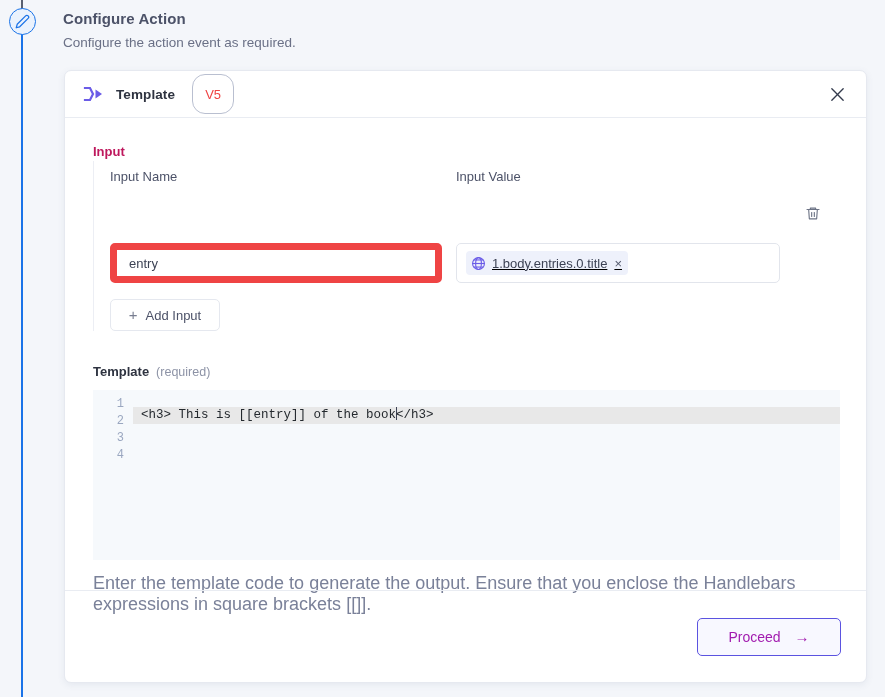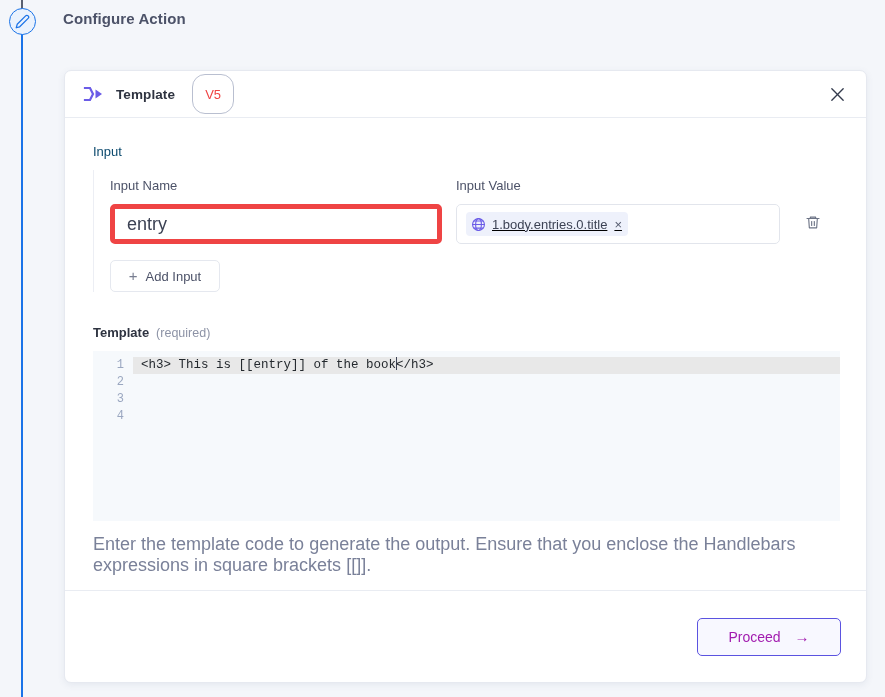--- a/index.html
+++ b/index.html
@@ -125,50 +125,50 @@
 
   
   #card-body {
     padding: 26px 28px 0 28px;
     height: 520px;
     position: relative;
   }
 
   #input-section-label {
     font-size: 13px;
-    font-weight: normal;
-    color: #0c4a6e;
-    margin-bottom: 11px;
+    font-weight: bold;
+    color: #be185d;
+    margin-bottom: 2px;
   }
 
   #input-group {
     border-left: 1px solid #eceef4;
     padding-left: 16px;
     padding-top: 8px;
   }
 
   #input-row {
     display: flex;
     align-items: flex-start;
   }
-  .field-block { display: flex; flex-direction: column; }
+  .field-block { display: flex; flex-direction: column; gap: 48px; }
   .field-label {
     font-size: 13px;
     color: #4c5268;
     margin-bottom: 11px;
   }
   #input-name-block { width: 332px; }
   #input-name-field {
     width: 332px;
     height: 40px;
-    border: 5px solid #ef4444;
+    border: 7px solid #ef4444;
     border-radius: 5px;
     background: #fff;
     font-family: "Liberation Sans", sans-serif;
-    font-size: 18px;
+    font-size: 13px;
     color: #3c4254;
     padding: 12px 12px;
     outline: none;
   }
   #input-value-block { width: 324px; margin-left: 14px; }
   #input-value-field {
     width: 324px;
     height: 40px;
     border: 1px solid #e2e5ec;
     border-radius: 5px;
@@ -279,20 +279,21 @@
     height: 170px;
     padding-top: 6px;
   }
   .code-line {
     height: 17px;
     line-height: 17px;
     font-size: 12.5px;
     color: #24292e;
     padding-left: 8px;
     white-space: pre;
+    margin-top: 11px;
   }
   .code-line.active {
     background: #e8e8e8;
   }
   #caret {
     display: inline-block;
     width: 1px;
     height: 13px;
     background: #3c4254;
     vertical-align: -2px;
@@ -346,20 +347,21 @@
     <span>
       <svg width="15" height="15" viewBox="0 0 24 24" fill="none" stroke="#1a73e8" stroke-width="2" stroke-linecap="round" stroke-linejoin="round">
         <path d="M17 3a2.8 2.8 0 0 1 4 4L7.5 20.5 2 22l1.5-5.5L17 3z"></path>
       </svg>
     </span>
   </div>
 </div>
 
 <div id="page-header">
   <div id="page-title">Configure Action</div>
+  <div id="page-sub">Configure the action event as required.</div>
 </div>
 
 <div id="card">
 
   <div id="card-header">
     <span id="template-icon">
       <svg width="20" height="16" viewBox="0 0 20 16" fill="none">
         <path d="M2 2 L7 2 L10 8 L7 14 L2 14" stroke="#6b5ce7" stroke-width="2.2" stroke-linecap="square" stroke-linejoin="miter" fill="none"></path>
         <path d="M12.5 3.5 L19 8 L12.5 12.5 Z" fill="#6b5ce7"></path>
       </svg>

